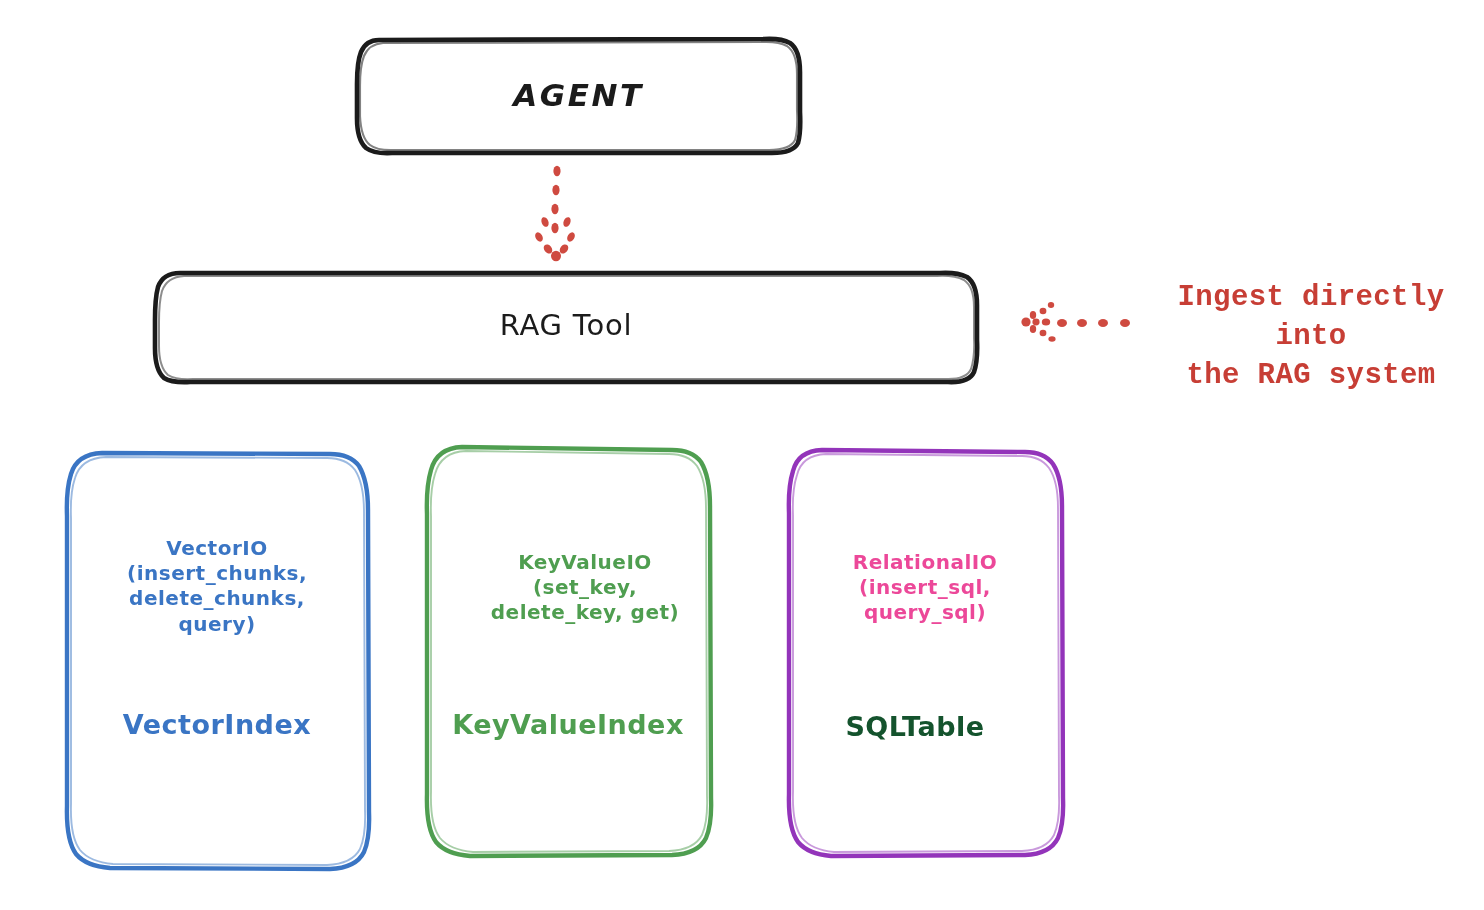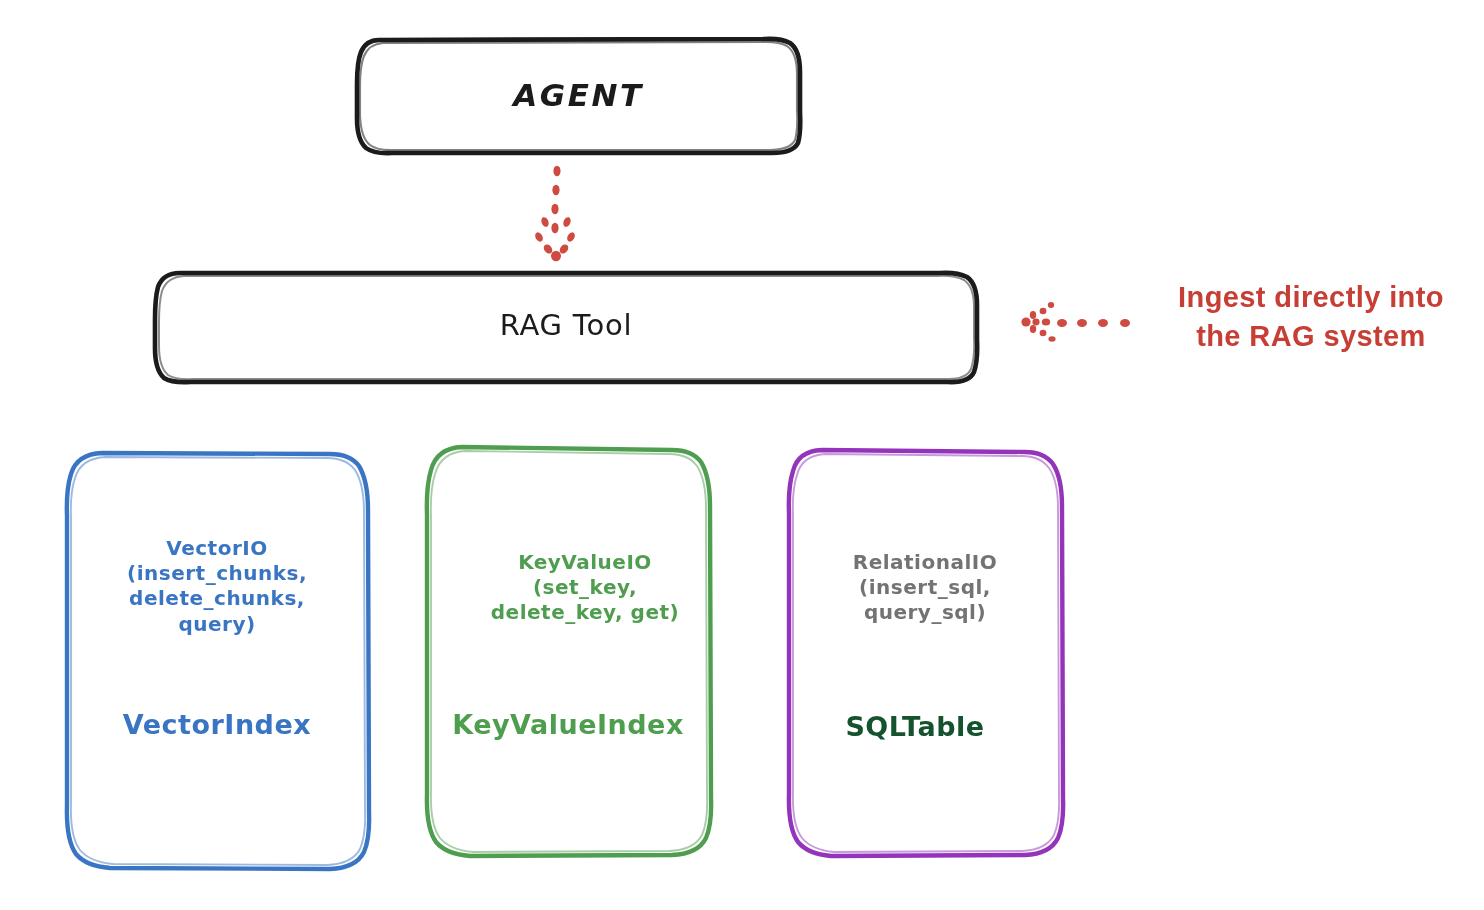--- a/index.html
+++ b/index.html
@@ -71,36 +71,36 @@
     font-family: "DejaVu Sans", sans-serif;
   }
 
   
   .vector-api  { left: 66px;  top: 536px; width: 302px; color: #3a75c4; }
   .vector-idx  { left: 66px;  top: 708px; width: 302px; color: #3a75c4; }
   
   .kv-api      { left: 424px; top: 550px; width: 288px; color: #4f9e50; padding-left: 17px; }
   .kv-idx      { left: 424px; top: 708px; width: 288px; color: #4f9e50; }
   
-  .rel-api     { left: 786px; top: 550px; width: 278px; color: #737373; }
+  .rel-api     { left: 786px; top: 550px; width: 278px; color: #ec4899; }
   .rel-idx     { left: 786px; top: 710px; width: 258px; color: #14532d; }
 
   .annotation {
     position: absolute;
     left: 1146px;
     top: 278px;
     width: 330px;
     font-size: 29px;
     font-weight: 700;
     line-height: 1.35;
     letter-spacing: 0.4px;
     color: #c73e35;
     text-align: center;
     white-space: pre-line;
-    font-family: Liberation Sans, sans-serif;
+    font-family: Liberation Mono, monospace;
     pointer-events: none;
   }
 </style>
 </head>
 <body>
 
 <svg id="canvas" viewBox="0 0 1484 910" xmlns="http://www.w3.org/2000/svg">
 
   <g>
     <path d="M379 40 Q366 40 361 52 Q357 62 357 84 L357 118 Q357 140 366 148 Q374 154 392 153

